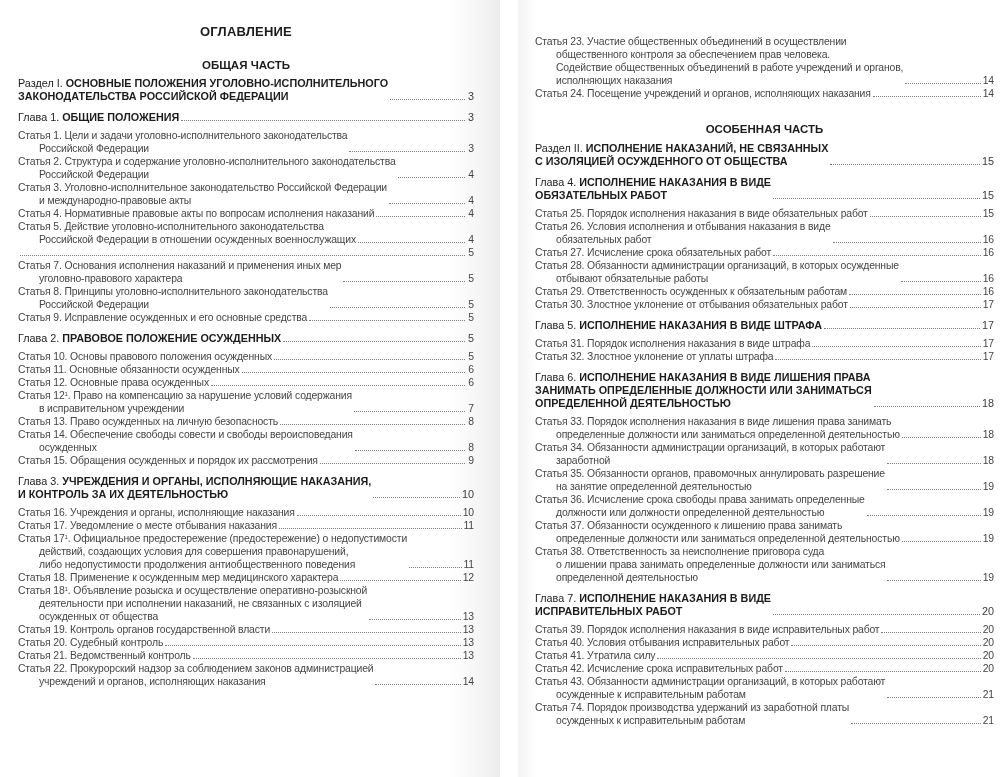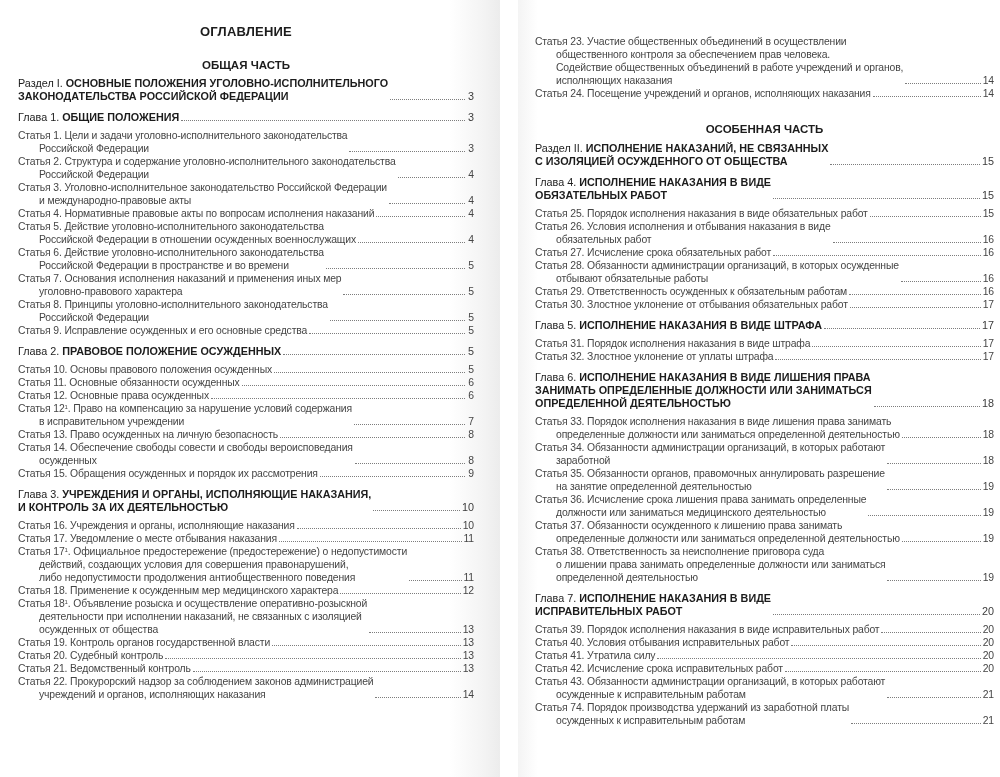--- a/index.html
+++ b/index.html
@@ -118,24 +118,20 @@
       </div>
       <div class="entry article">
         <div class="text">
           <span><span style="display: inline;">Статья 5.</span> <span style="display: inline;">Действие уголовно-исполнительного законодательства</span></span>
           <span class="cont">Российской Федерации в отношении осужденных военнослужащих</span>
         </div>
         <div class="leader"></div>
         <div class="pg">4</div>
       </div>
       <div class="entry article">
-        <div class="text">
-          <span><span style="display: inline;">Статья 6.</span> <span style="display: inline;">Действие уголовно-исполнительного законодательства</span></span>
-          <span class="cont">Российской Федерации в пространстве и во времени</span>
-        </div>
         <div class="leader"></div>
         <div class="pg">5</div>
       </div>
       <div class="entry article">
         <div class="text">
           <span><span style="display: inline;">Статья 7.</span> <span style="display: inline;">Основания исполнения наказаний и применения иных мер</span></span>
           <span class="cont">уголовно-правового характера</span>
         </div>
         <div class="leader"></div>
         <div class="pg">5</div>
@@ -436,22 +432,22 @@
       <div class="entry article">
         <div class="text">
           <span><span style="display: inline;">Статья 35.</span> <span style="display: inline;">Обязанности органов, правомочных аннулировать разрешение</span></span>
           <span class="cont">на занятие определенной деятельностью</span>
         </div>
         <div class="leader"></div>
         <div class="pg">19</div>
       </div>
       <div class="entry article">
         <div class="text">
-          <span><span style="display: inline;">Статья 36.</span> <span style="display: inline;">Исчисление срока лишения права занимать определенные</span></span>
-          <span class="cont">должности или заниматься медицинского деятельностью</span>
+          <span><span style="display: inline;">Статья 36.</span> <span style="display: inline;">Исчисление срока свободы права занимать определенные</span></span>
+          <span class="cont">должности или должности определенной деятельностью</span>
         </div>
         <div class="leader"></div>
         <div class="pg">19</div>
       </div>
       <div class="entry article">
         <div class="text">
           <span><span style="display: inline;">Статья 37.</span> <span style="display: inline;">Обязанности осужденного к лишению права занимать</span></span>
           <span class="cont">определенные должности или заниматься определенной деятельностью</span>
         </div>
         <div class="leader"></div>

